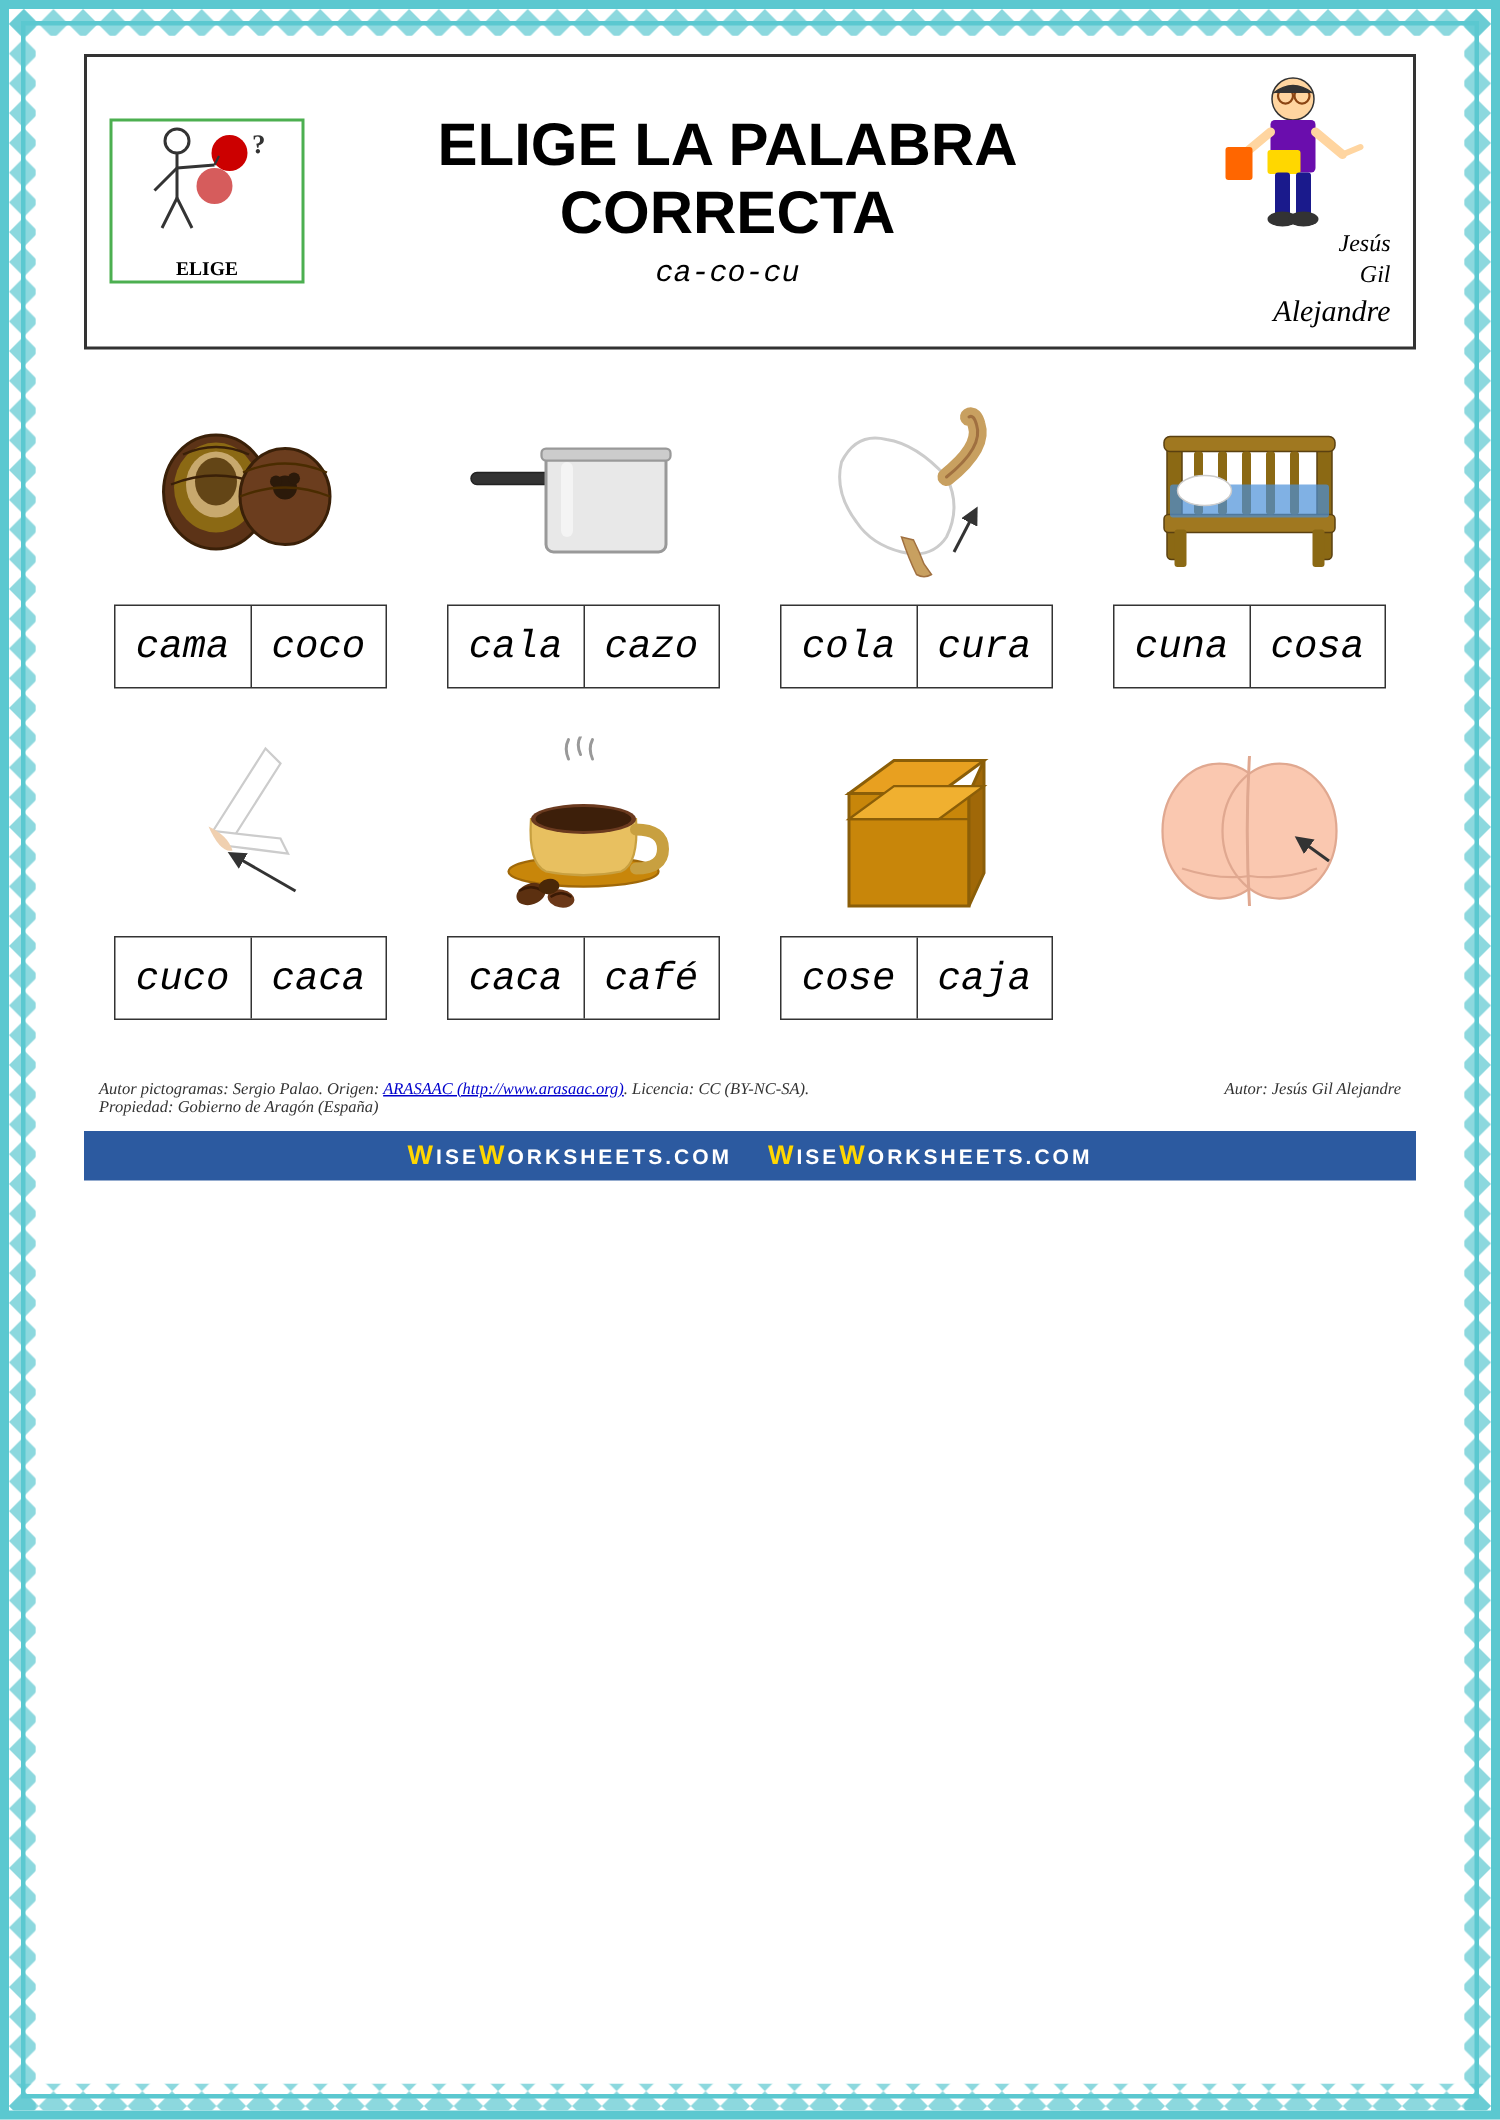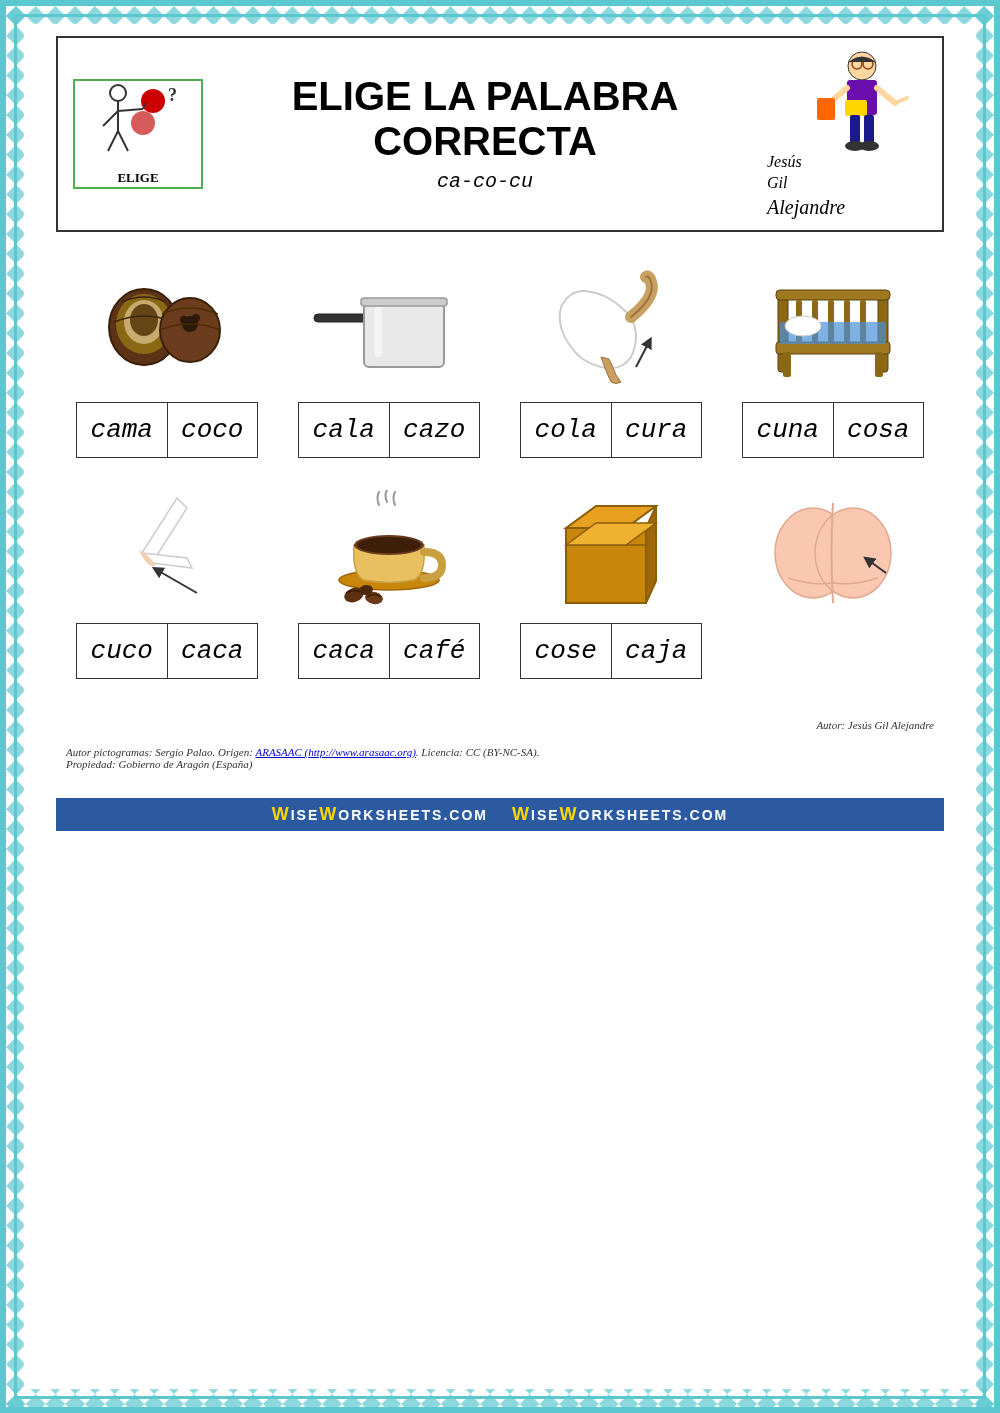--- a/index.html
+++ b/index.html
@@ -120,37 +120,37 @@
     
     .footer {
       margin-top: 25px;
       font-size: 11px;
       font-style: italic;
       color: #333;
       display: flex;
       justify-content: space-between;
       padding: 0 10px;
     }
-    .footer-left { flex: 1; margin-top: 27px; }
+    .footer-left { flex: 1; }
     .footer-right { text-align: right; }
     .footer a { color: #0000cc; text-decoration: underline; }
 
     
     .watermark-bar {
       background: #2c5aa0;
       color: #ffd700;
       text-align: center;
       padding: 6px;
       font-size: 16px;
       font-weight: bold;
       letter-spacing: 2px;
       display: flex;
       justify-content: center;
       gap: 24px;
-      margin-top: 28px;
+      margin-top: 10px;
     }
     .watermark-text {
       font-family: Arial, sans-serif;
       font-size: 14px;
       font-weight: bold;
       color: white;
     }
     .watermark-text span.w-letter {
       color: #ffd700;
       font-size: 18px;
@@ -214,21 +214,21 @@
           <rect x="30" y="50" width="18" height="22" rx="2" fill="#ff6600"></rect>
 
           <rect x="63" y="67" width="10" height="30" fill="#1a1a8c" rx="2"></rect>
           <rect x="77" y="67" width="10" height="30" fill="#1a1a8c" rx="2"></rect>
 
           <ellipse cx="68" cy="98" rx="10" ry="5" fill="#333"></ellipse>
           <ellipse cx="82" cy="98" rx="10" ry="5" fill="#333"></ellipse>
 
           <line x1="108" y1="55" x2="120" y2="50" stroke="#ffd5a0" stroke-width="4" stroke-linecap="round"></line>
         </svg>
-        <div style="text-align:left; line-height:1.3; margin-top:-10px;">
+        <div style="text-align:right; line-height:1.3; margin-top:-10px;">
           <div style="font-size:16px; font-style:italic;">Jesús</div>
           <div style="font-size:16px; font-style:italic;">Gil</div>
           <div style="font-size:20px; font-style:italic;">Alejandre</div>
         </div>
       </div>
     </div>
 
     <div class="content-grid">
 
       <div class="exercise-item">

